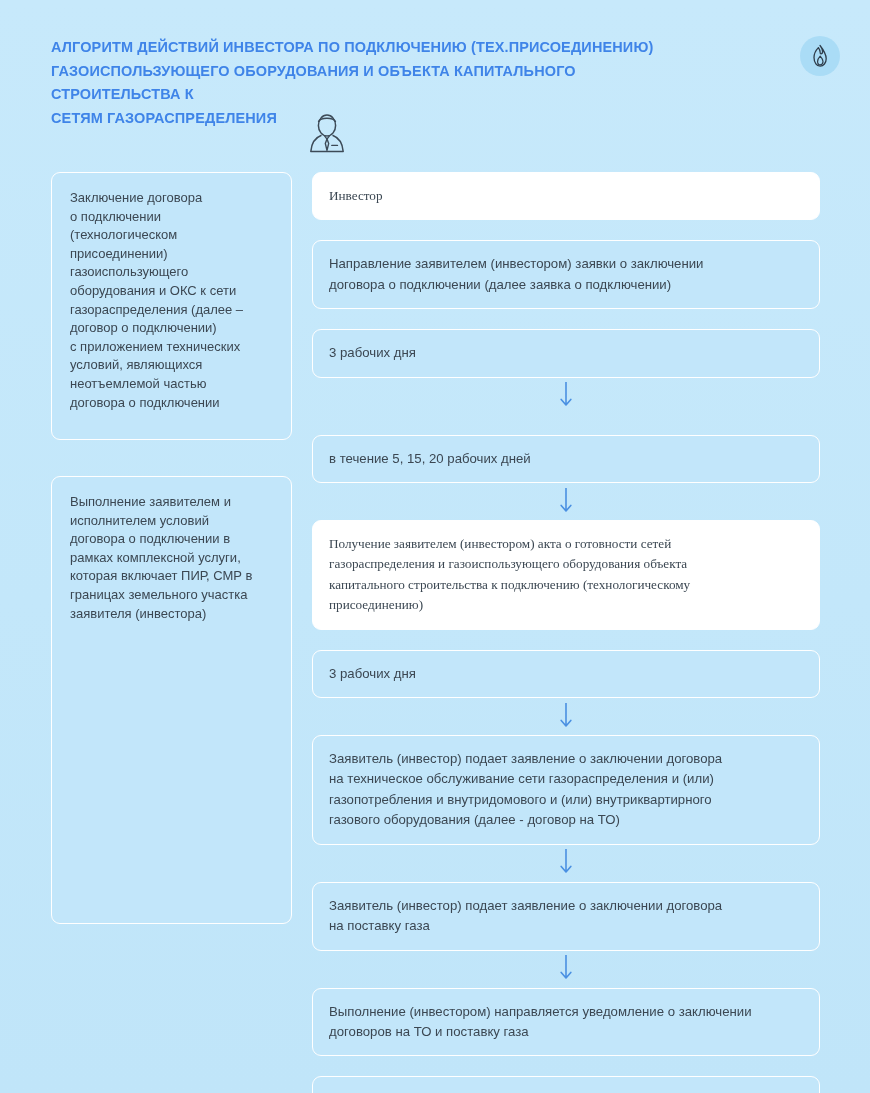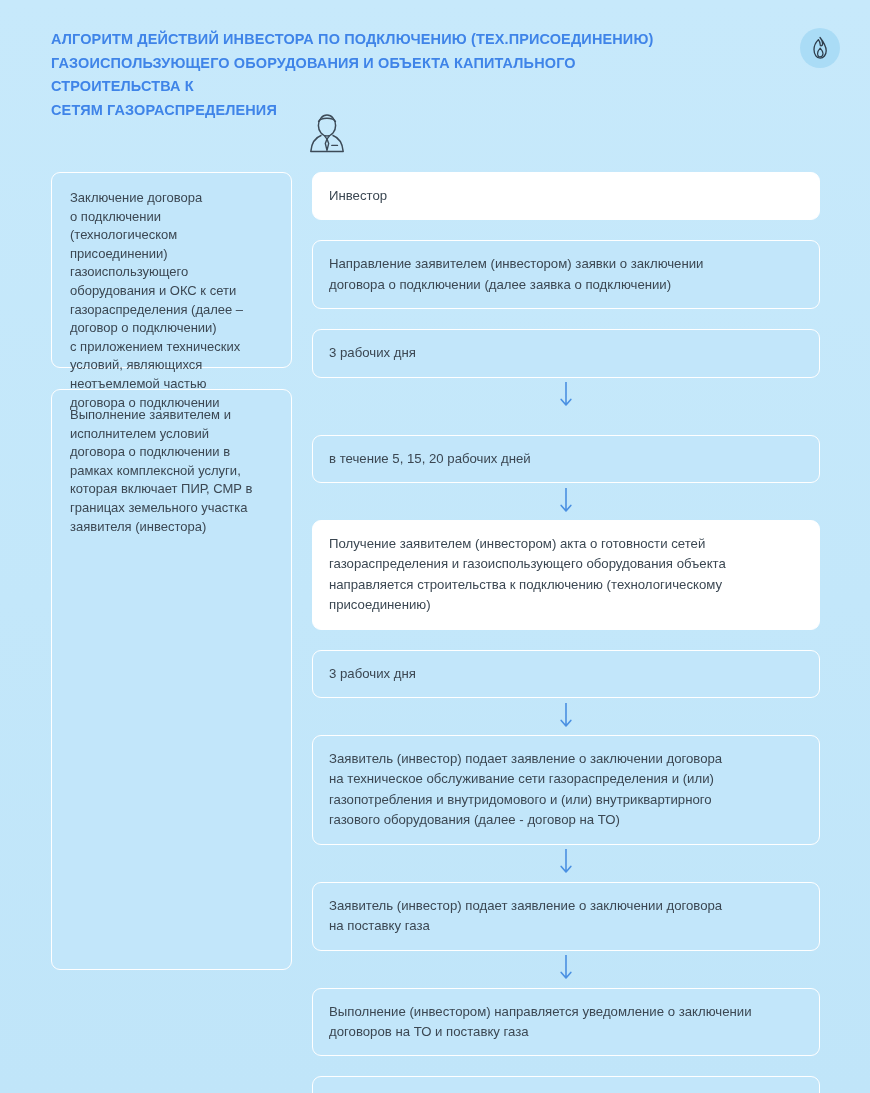--- a/index.html
+++ b/index.html
@@ -21,21 +21,21 @@
     position: relative;
     width: 870px;
     height: 1093px;
     background: linear-gradient(180deg, #c7e9fb 0%, #c3e7fa 55%, #c0e5f9 100%);
     box-sizing: border-box;
   }
 
   
   .header {
     position: absolute;
-    left: 0; top: 0;
+    left: 0; top: 8px;
     width: 866px;
     height: 110px;
   }
   .header-title {
     position: absolute;
     left: 51px;
     top: 27px;
     width: 690px;
     font-family: "Liberation Sans Narrow", "Liberation Sans", sans-serif;
     font-weight: bold;
@@ -84,42 +84,42 @@
     box-sizing: border-box;
     background: #c2e6fa;
     border: 1.4px solid #ffffff;
     border-radius: 9px;
     padding: 16px 17px 16px 18px;
     font-size: 13px;
     line-height: 18.6px;
     color: #3b4752;
     white-space: pre-line;
   }
-  .left-card.first  { height: 196px; margin-bottom: 0; }
-  .left-card.second { height: 581px; margin-top: 21px; }
+  .left-card.first  { height: 268px; margin-bottom: 0; }
+  .left-card.second { height: 448px; margin-top: 36px; }
 
   
   .right-col {
     position: absolute;
     left: 312px;
     top: 172px;
     width: 508px;
   }
   .step-card {
     box-sizing: border-box;
     border: 1.4px solid #ffffff;
     border-radius: 9px;
     padding: 13px 16px 13px 16px;
     font-size: 13.2px;
     line-height: 20.4px;
     color: #3b4752;
     white-space: pre-line;
     background: #c2e6fa;
   }
-  .step-card.white { background: #ffffff; }
+  .step-card.white { background: #ffffff; font-family: Liberation Serif, serif; }
   .step-card.tight { margin-top: 20px; }
 
   .arrow {
     height: 37px;
     display: flex;
     align-items: center;
     justify-content: center;
     color: #4a90e2;
   }
   .arrow svg { display: block; }
@@ -196,21 +196,21 @@
     <div class="step-card tight">в течение 5, 15, 20 рабочих дней</div>
 
     <div class="arrow">
       <svg width="14" height="28" viewBox="0 0 14 28" xmlns="http://www.w3.org/2000/svg">
         <path d="M7 0 L7 22 M2.2 17.4 L7 23 L11.8 17.4" stroke="#4a90e2" stroke-width="1.6" fill="none" stroke-linecap="round" stroke-linejoin="round"></path>
       </svg>
     </div>
 
     <div class="step-card white">Получение заявителем (инвестором) акта о готовности сетей
 газораспределения и газоиспользующего оборудования объекта
-направляется строительства к подключению (технологическому
+капитального строительства к подключению (технологическому
 присоединению)</div>
 
     <div class="step-card tight">3 рабочих дня</div>
 
     <div class="arrow">
       <svg width="14" height="28" viewBox="0 0 14 28" xmlns="http://www.w3.org/2000/svg">
         <path d="M7 0 L7 22 M2.2 17.4 L7 23 L11.8 17.4" stroke="#4a90e2" stroke-width="1.6" fill="none" stroke-linecap="round" stroke-linejoin="round"></path>
       </svg>
     </div>
 

